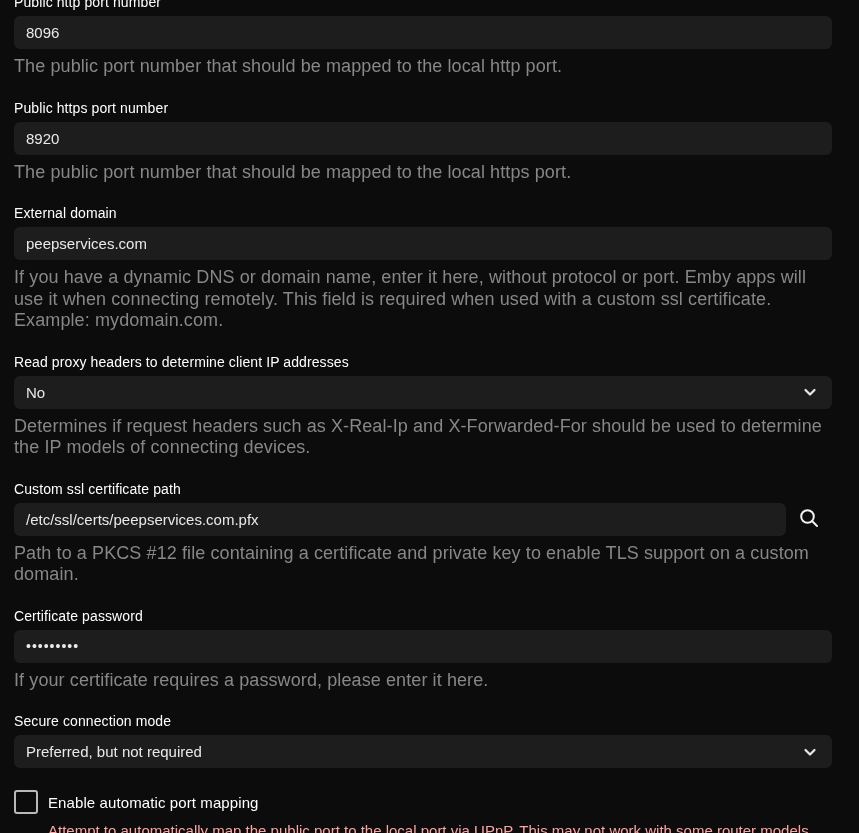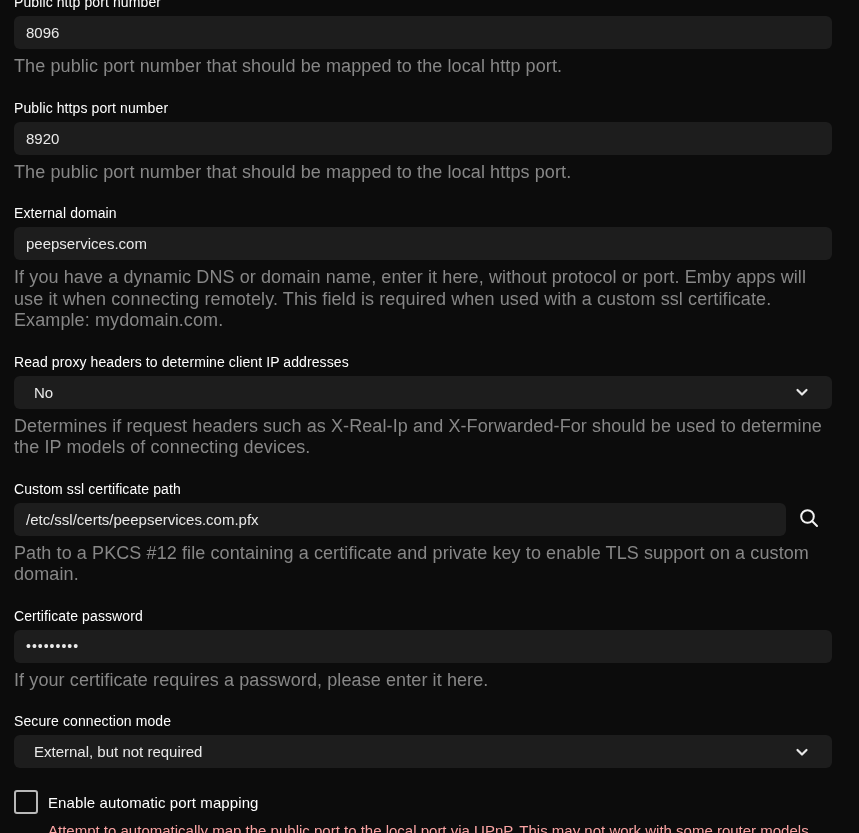--- a/index.html
+++ b/index.html
@@ -39,21 +39,21 @@
     display: block;
   }
   .password-input { letter-spacing: 1px; font-size: 14px; }
   .select-box {
     width: 100%;
     height: 33px;
     background: #1d1d1d;
     border-radius: 6px;
     color: #e9e9e9;
     font-size: 15px;
-    padding: 0 20px;
+    padding: 0 12px;
     display: flex;
     align-items: center;
     justify-content: space-between;
     cursor: pointer;
   }
   .select-box .chev { flex: 0 0 auto; display: flex; align-items: center; margin-right: 2px; }
   .help-text {
     margin-top: 7px;
     font-size: 18px;
     line-height: 21.5px;
@@ -151,21 +151,21 @@
 
   <div class="field">
     <label class="field-label">Certificate password</label>
     <input class="text-input password-input" type="text" readonly="" value="•••••••••" style="">
     <div class="help-text">If your certificate requires a password, please enter it here.</div>
   </div>
 
   <div class="field">
     <label class="field-label">Secure connection mode</label>
     <div class="select-box">
-      <span>External, but not required</span>
+      <span>Preferred, but not required</span>
       <span class="chev">
         <svg width="16" height="16" viewBox="0 0 16 16" fill="none">
           <polyline points="3.5,6 8,10.5 12.5,6" stroke="#e8e8e8" stroke-width="2.2" stroke-linecap="round" stroke-linejoin="round"></polyline>
         </svg>
       </span>
     </div>
   </div>
 
   <div class="checkbox-field">
     <div class="checkbox-row">

